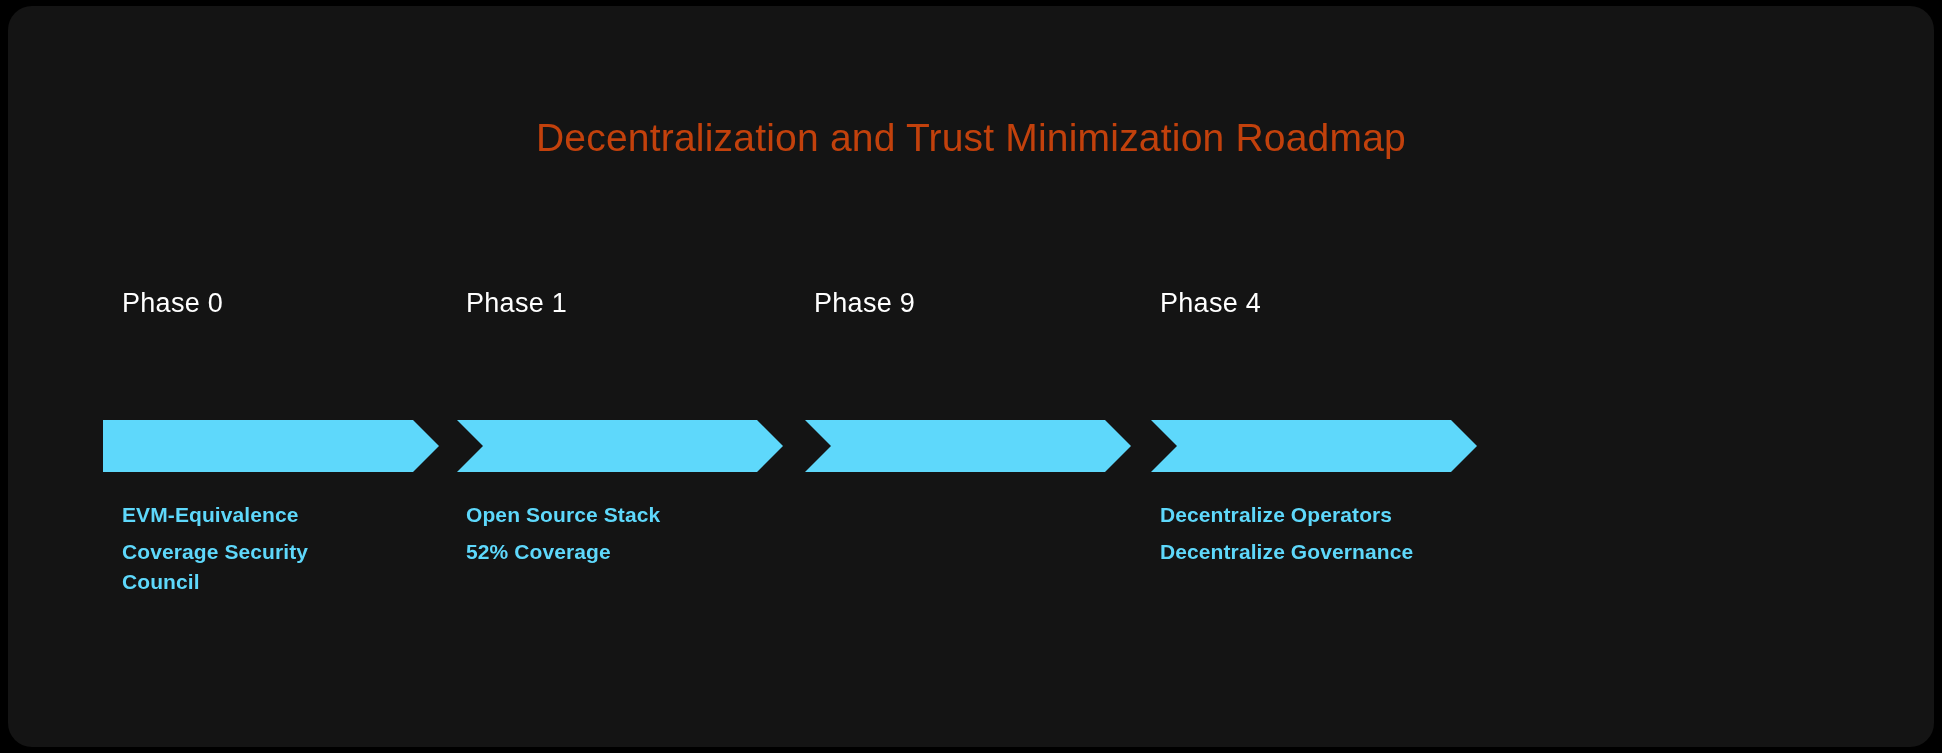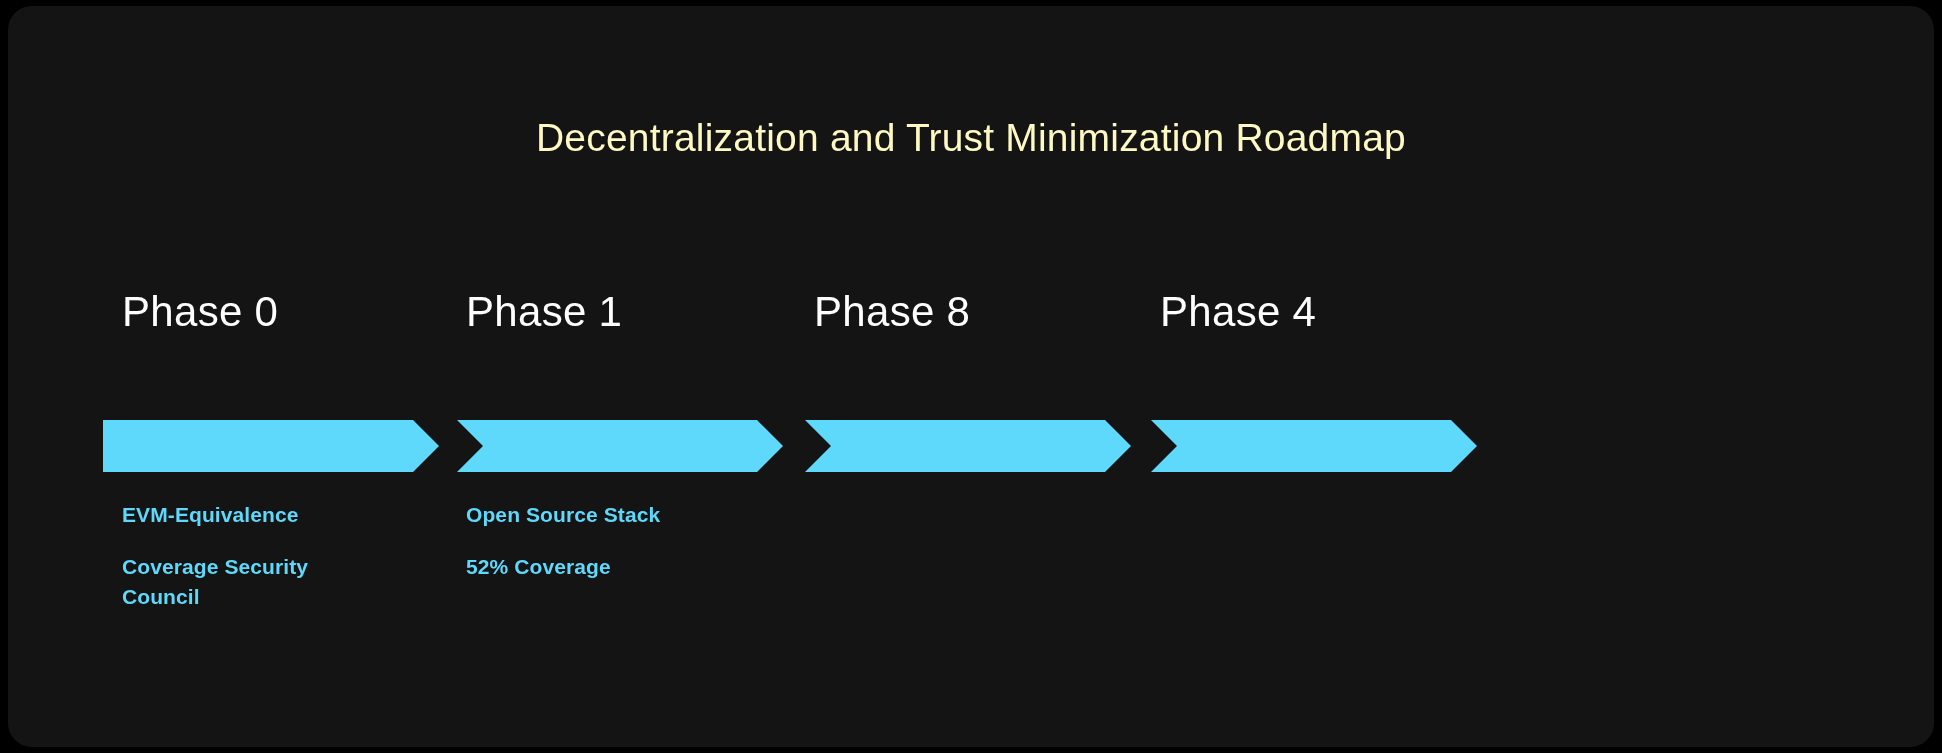--- a/index.html
+++ b/index.html
@@ -25,21 +25,21 @@
     border-radius: 24px;
     overflow: hidden;
   }
 
   #roadmap-title {
     position: absolute;
     left: 0;
     top: 110px;
     width: 1926px;
     text-align: center;
-    color: #fef9c3;
+    color: #c2410c;
     font-size: 39px;
     font-weight: 300;
     letter-spacing: 0.2px;
     white-space: nowrap;
   }
 
   
   #phases {
     position: absolute;
     left: 95px;
@@ -53,21 +53,21 @@
     top: 0;
     width: 346px;
     height: 380px;
   }
 
   .phase-label {
     position: absolute;
     left: 19px;
     top: 0;
     color: #ffffff;
-    font-size: 42px;
+    font-size: 27px;
     font-weight: 300;
     letter-spacing: 0.3px;
     white-space: nowrap;
   }
 
   
   .chevron {
     position: absolute;
     left: 0;
     top: 132px;
@@ -87,21 +87,21 @@
     left: 19px;
     top: 212px;
     width: 320px;
   }
   .phase-item {
     color: #5ed8fb;
     font-size: 21px;
     font-weight: 700;
     line-height: 30px;
     letter-spacing: 0.1px;
-    margin-bottom: 22px;
+    margin-bottom: 7px;
     max-width: 268px;
   }
   .phase-item:last-child { margin-bottom: 0; }
 </style>
 </head>
 <body>
 
 <div id="roadmap-panel">
 
   <div id="roadmap-title">Decentralization and Trust Minimization Roadmap</div>
@@ -129,32 +129,36 @@
           <polygon points="10,0 310,0 336,26 310,52 10,52 36,26" fill="#5ed8fb"></polygon>
         </svg>
       </div>
       <div class="phase-items">
         <div class="phase-item">Open Source Stack</div>
         <div class="phase-item">52% Coverage</div>
       </div>
     </div>
 
     <div class="phase-col" style="left:692px;">
-      <div class="phase-label">Phase 8</div>
+      <div class="phase-label">Phase 9</div>
       <div class="chevron">
         <svg viewBox="0 0 346 52" preserveAspectRatio="none" aria-hidden="true">
           <polygon points="10,0 310,0 336,26 310,52 10,52 36,26" fill="#5ed8fb"></polygon>
         </svg>
       </div>
     </div>
 
     <div class="phase-col" style="left:1038px;">
       <div class="phase-label">Phase 4</div>
       <div class="chevron">
         <svg viewBox="0 0 346 52" preserveAspectRatio="none" aria-hidden="true">
           <polygon points="10,0 310,0 336,26 310,52 10,52 36,26" fill="#5ed8fb"></polygon>
         </svg>
       </div>
+      <div class="phase-items">
+        <div class="phase-item">Decentralize Operators</div>
+        <div class="phase-item">Decentralize Governance</div>
+      </div>
     </div>
 
 
   </div>
 </div>
 
 </body></html>

